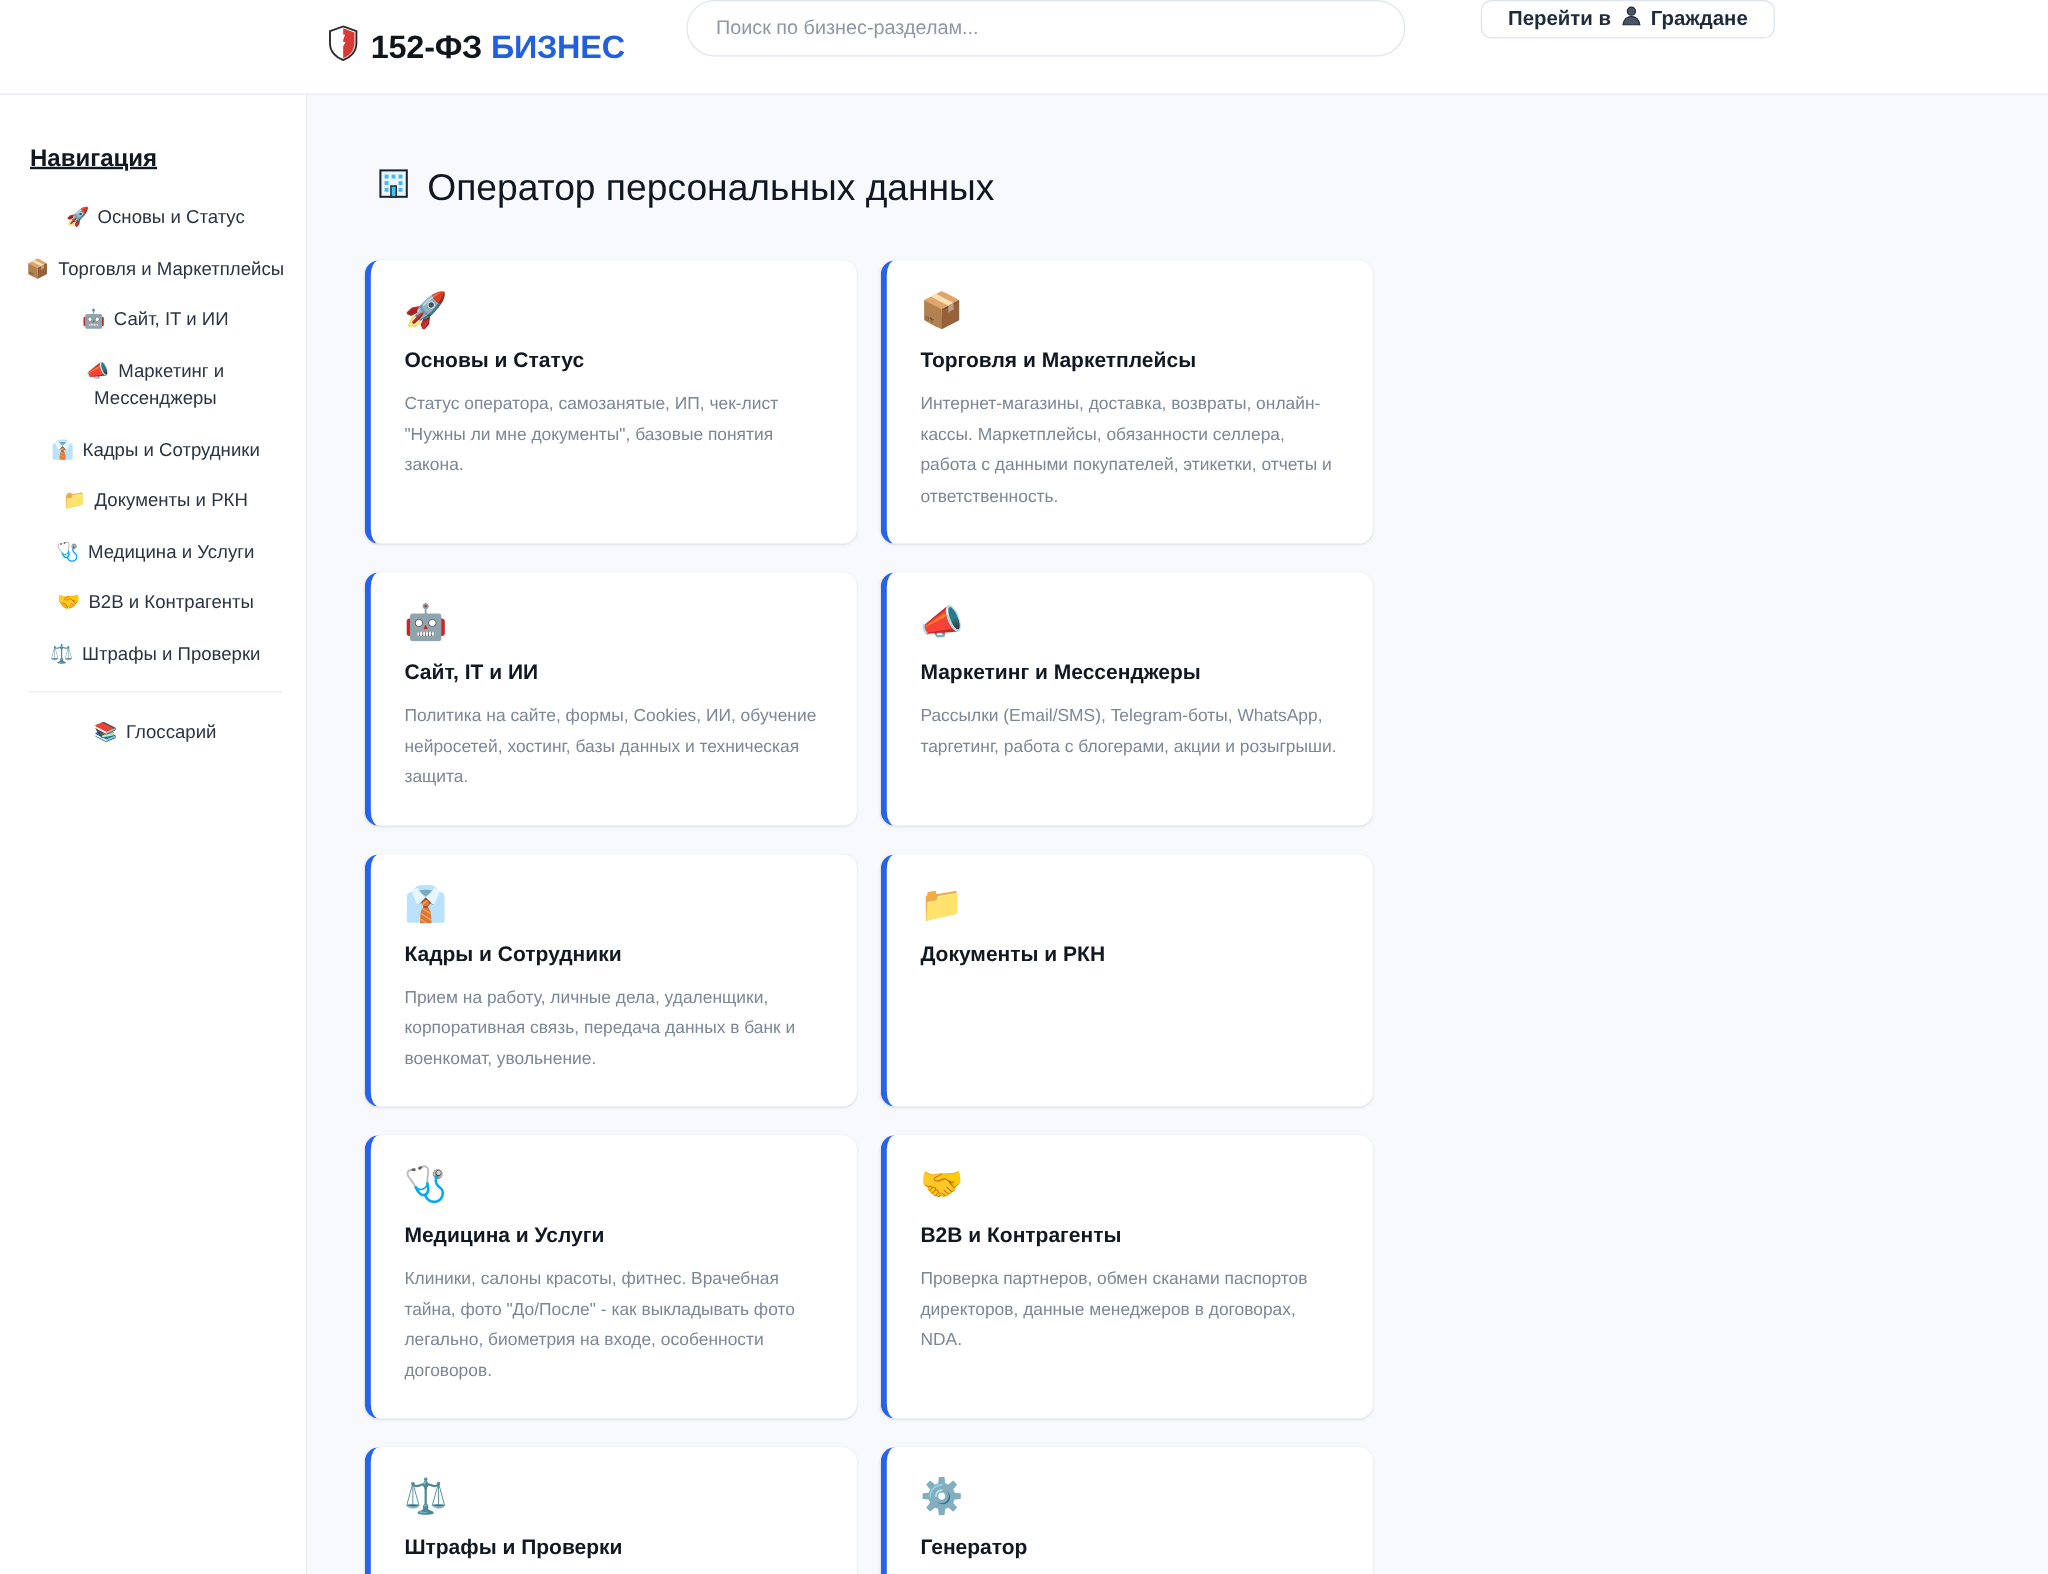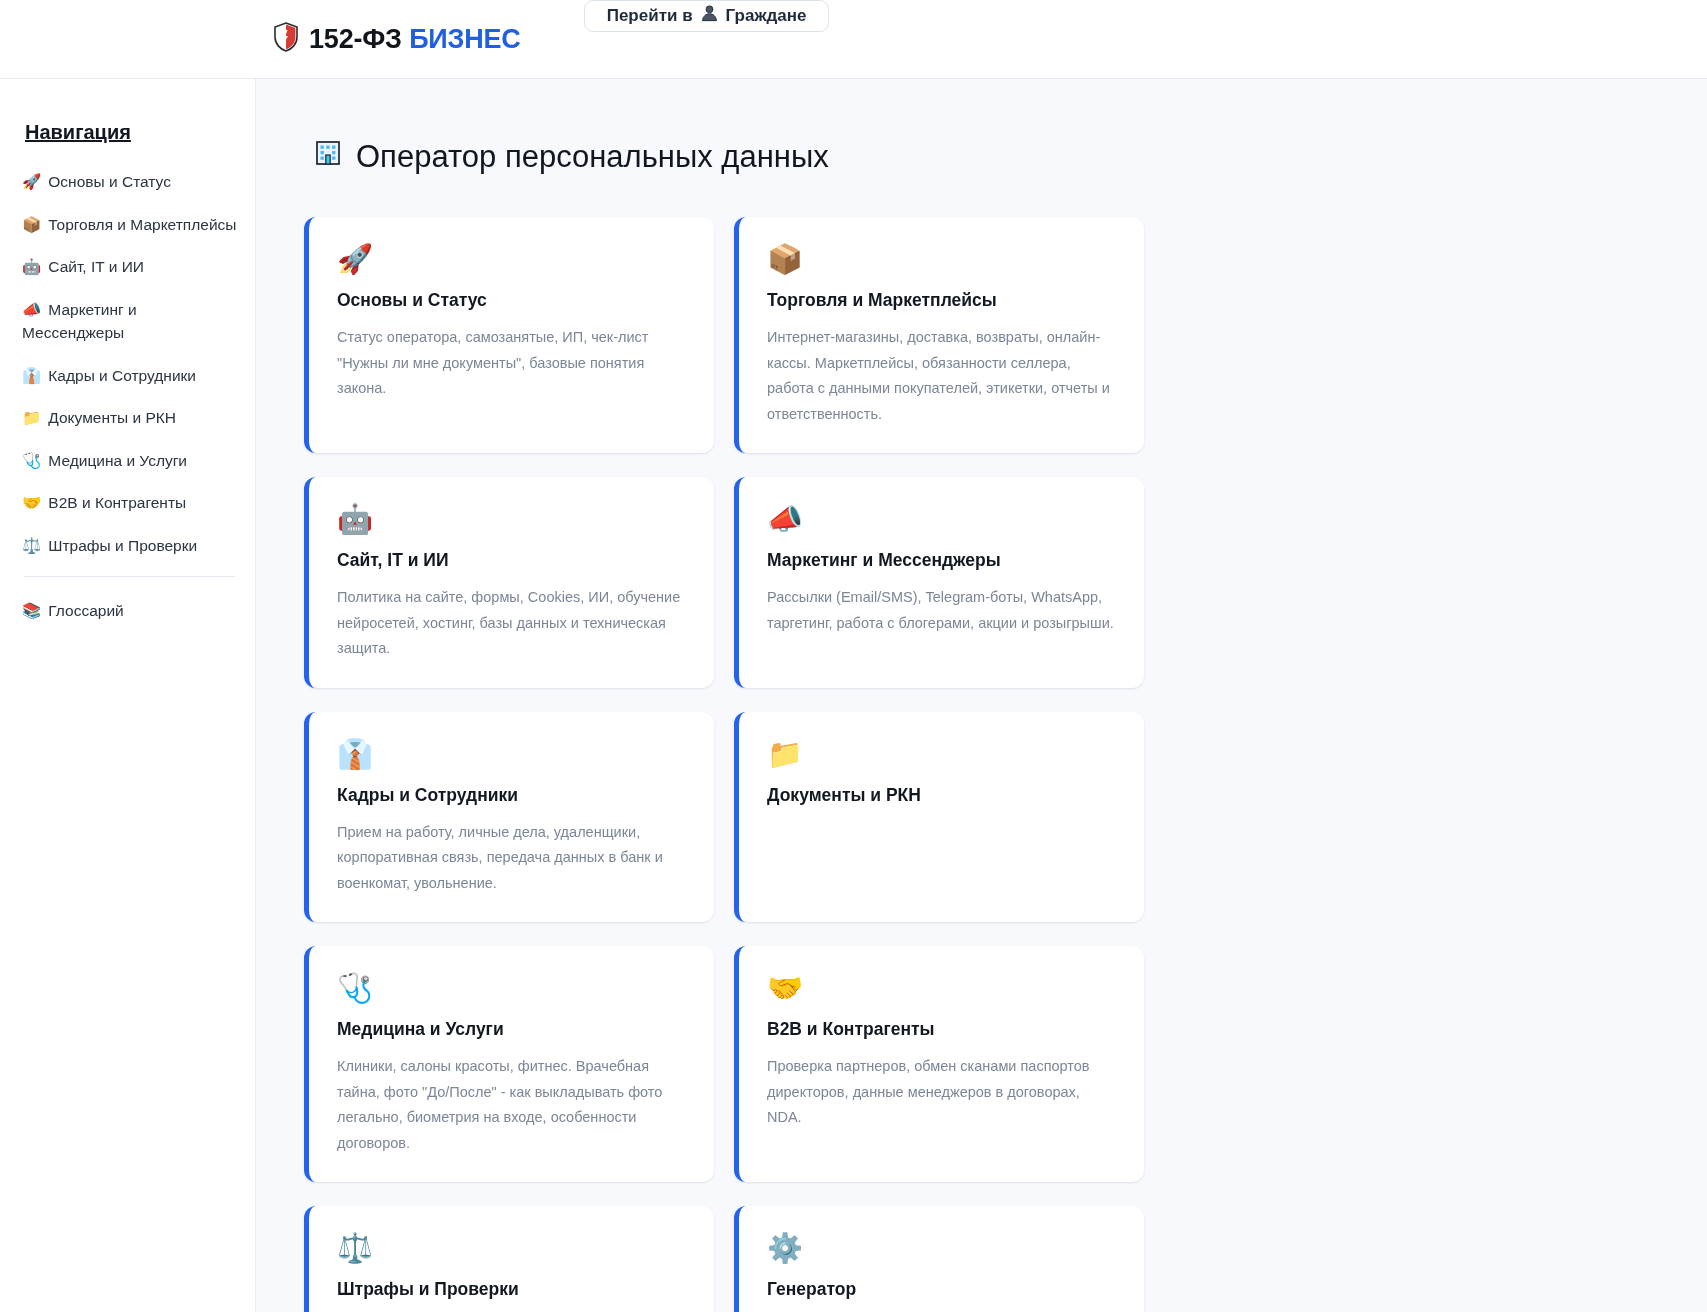--- a/index.html
+++ b/index.html
@@ -113,20 +113,21 @@
     text-decoration: underline;
   }
   .nav-item {
     display: block;
     font-size: 15.5px;
     color: #2a3442;
     line-height: 1.52;
     margin-bottom: 19px;
     cursor: pointer;
     text-decoration: none;
+    text-align: center;
   }
   .nav-item .ico {
     margin-right: 7px;
     font-size: 15.5px;
   }
   .nav-sep {
     height: 1px;
     background: #e6eaf0;
     margin: 11px 2px 22px 2px;
   }
@@ -203,20 +204,23 @@
           <path d="M13 2.6 L22.4 6 V15 C22.4 21.2 18 25.6 13 27.4 Z" fill="#d83b36"></path>
           <path d="M11 8 L14.6 8 L12.2 14 L15 14 L10.4 22 L11.8 15.4 L9.4 15.4 Z" fill="#ffffff"></path>
         </svg>
       </span>
       <span class="brand-text">
         <span class="t-dark">152-ФЗ</span>
         <span class="t-blue">БИЗНЕС</span>
       </span>
     </div>
 
+    <div class="search-wrap">
+      <input class="search-input" type="text" placeholder="Поиск по бизнес-разделам..." style="">
+    </div>
 
     <button class="switch-btn">
       <span>Перейти в</span>
       <span class="person">
         <svg width="19" height="19" viewBox="0 0 20 20" xmlns="http://www.w3.org/2000/svg">
           <circle cx="10" cy="5.6" r="3.6" fill="#4b5563" stroke="#1f2937" stroke-width="1"></circle>
           <path d="M2.6 17.5 C3.4 12.6 6.3 10.3 10 10.3 C13.7 10.3 16.6 12.6 17.4 17.5 Z" fill="#4b5563" stroke="#1f2937" stroke-width="1"></path>
         </svg>
       </span>
       <span>Граждане</span>

